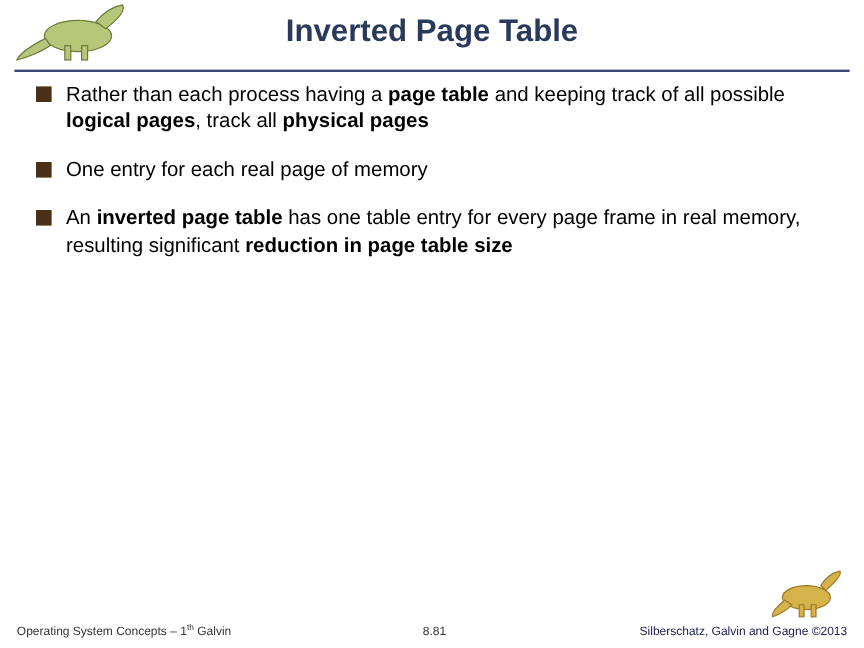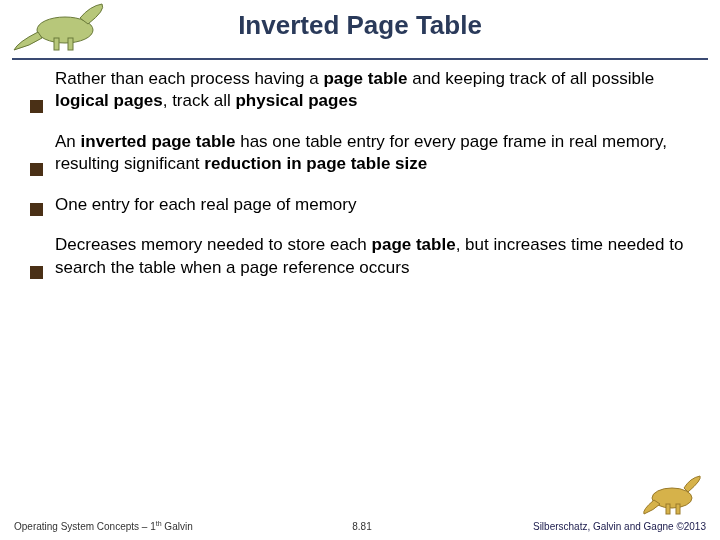--- a/index.html
+++ b/index.html
@@ -55,21 +55,21 @@
     border-top: 2px solid #3a4a72;
   }
   .content {
     position: absolute;
     top: 68px;
     left: 30px;
     right: 28px;
   }
   .bullet {
     display: flex;
-    align-items: flex-end;
+    align-items: flex-start;
     margin-bottom: 18px;
     font-size: 17px;
     line-height: 1.32;
   }
   .sq {
     flex: 0 0 13px;
     width: 13px;
     height: 13px;
     background: #4a3016;
     margin-top: 4px;
@@ -122,29 +122,25 @@
     <hr class="rule">
   </div>
 
   <div class="content">
     <div class="bullet">
       <div class="sq"></div>
       <div class="bt">Rather than each process having a <b>page table</b> and keeping track of all possible <b>logical pages</b>, track all <b>physical pages</b></div>
     </div>
     <div class="bullet">
       <div class="sq"></div>
-      <div class="bt">An <b>inverted page table</b> has one table entry for every page frame in real memory, resulting significant <b>reduction in page table size</b></div>
-    </div>
-    <div class="bullet">
-      <div class="sq"></div>
       <div class="bt">One entry for each real page of memory</div>
     </div>
     <div class="bullet">
       <div class="sq"></div>
-      <div class="bt">Decreases memory needed to store each <b>page table</b>, but increases time needed to search the table when a page reference occurs</div>
+      <div class="bt">An <b>inverted page table</b> has one table entry for every page frame in real memory, resulting significant <b>reduction in page table size</b></div>
     </div>
   </div>
 
   <svg class="logo-bottom" viewBox="0 0 64 42">
     <ellipse class="dino-body2" cx="30" cy="24" rx="20" ry="10"></ellipse>
     <path class="dino-body2" d="M46 18 Q60 6 58 2 Q48 4 42 14 Z"></path>
     <path class="dino-body2" d="M12 26 Q0 36 2 40 Q12 36 18 30 Z"></path>
     <rect class="dino-body2" x="24" y="30" width="4" height="10"></rect>
     <rect class="dino-body2" x="34" y="30" width="4" height="10"></rect>
   </svg>

